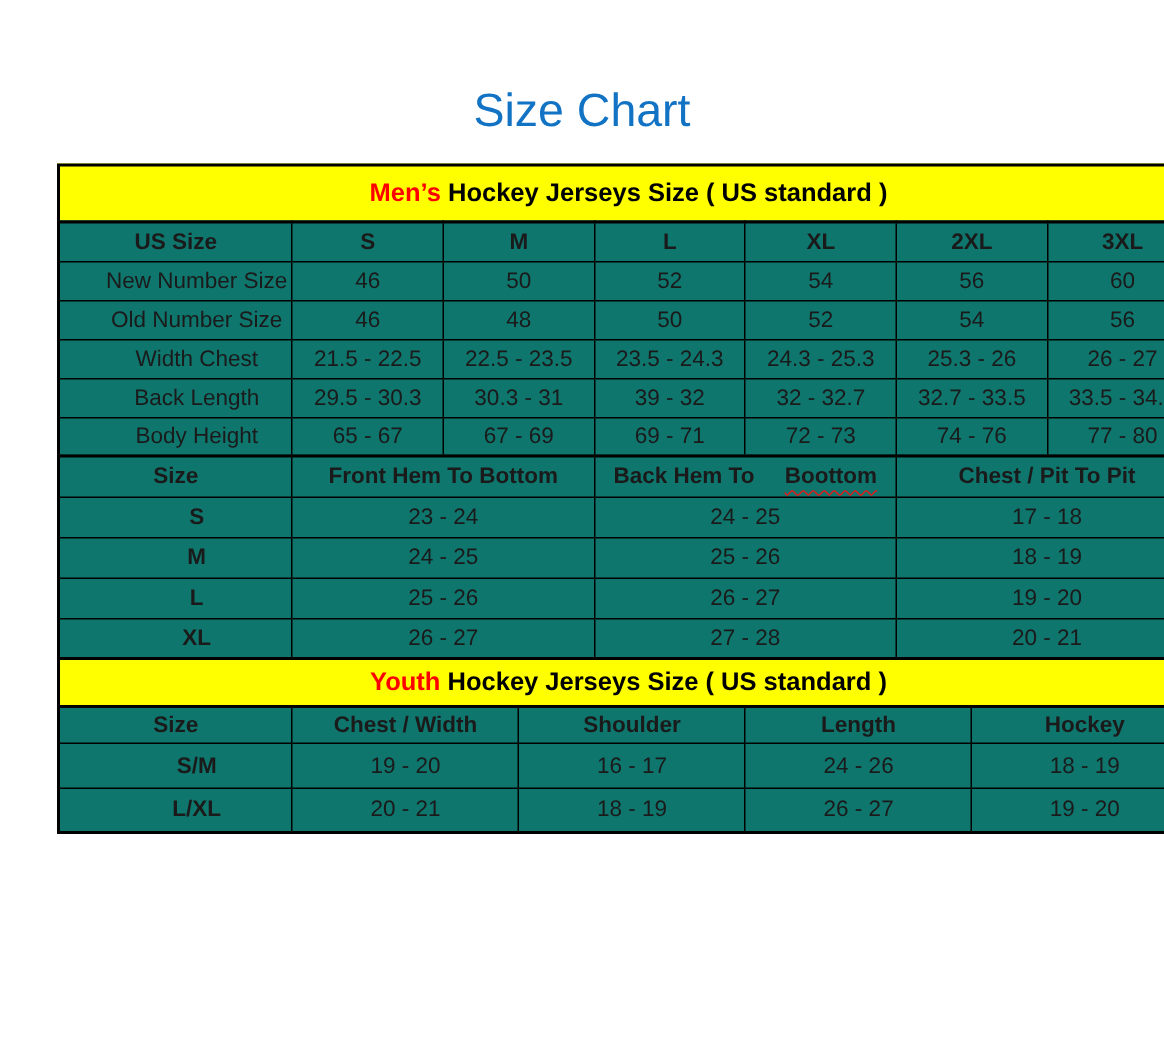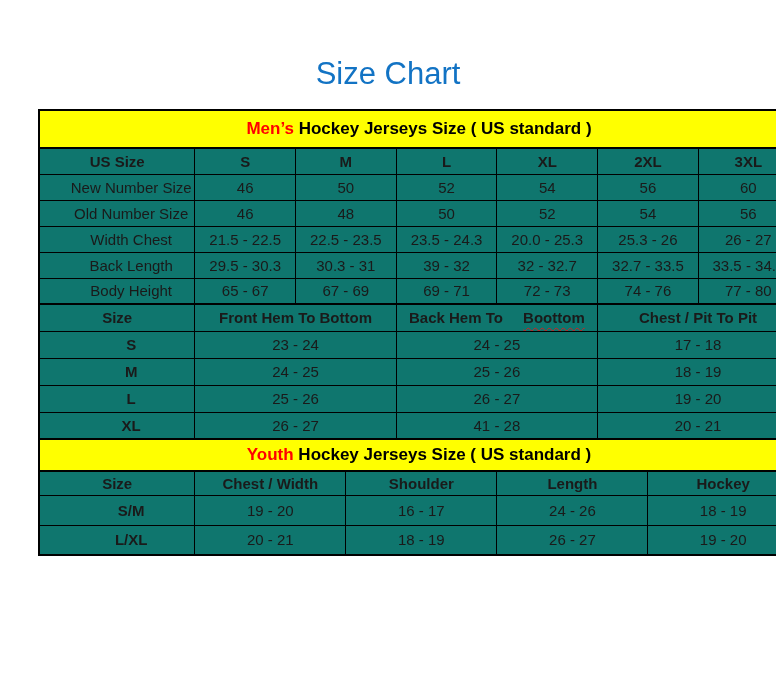--- a/index.html
+++ b/index.html
@@ -110,21 +110,21 @@
           <td>50</td>
           <td>52</td>
           <td>54</td>
           <td>56</td>
         </tr>
         <tr>
           <td class="row-label">Width Chest</td>
           <td>21.5 - 22.5</td>
           <td>22.5 - 23.5</td>
           <td>23.5 - 24.3</td>
-          <td>20.0 - 25.3</td>
+          <td>24.3 - 25.3</td>
           <td>25.3 - 26</td>
           <td>26 - 27</td>
         </tr>
         <tr>
           <td class="row-label">Back Length</td>
           <td>29.5 - 30.3</td>
           <td>30.3 - 31</td>
           <td>39 - 32</td>
           <td>32 - 32.7</td>
           <td>32.7 - 33.5</td>
@@ -172,21 +172,21 @@
         </tr>
         <tr>
           <td class="row-label">L</td>
           <td>25 - 26</td>
           <td>26 - 27</td>
           <td>19 - 20</td>
         </tr>
         <tr>
           <td class="row-label">XL</td>
           <td>26 - 27</td>
-          <td>41 - 28</td>
+          <td>27 - 28</td>
           <td>20 - 21</td>
         </tr>
       </tbody>
   </table>
 
   <div class="band short">
     <span class="accent">Youth</span><span> Hockey Jerseys Size ( US standard )</span>
   </div>
   <table class="t-youth">
     <colgroup>

